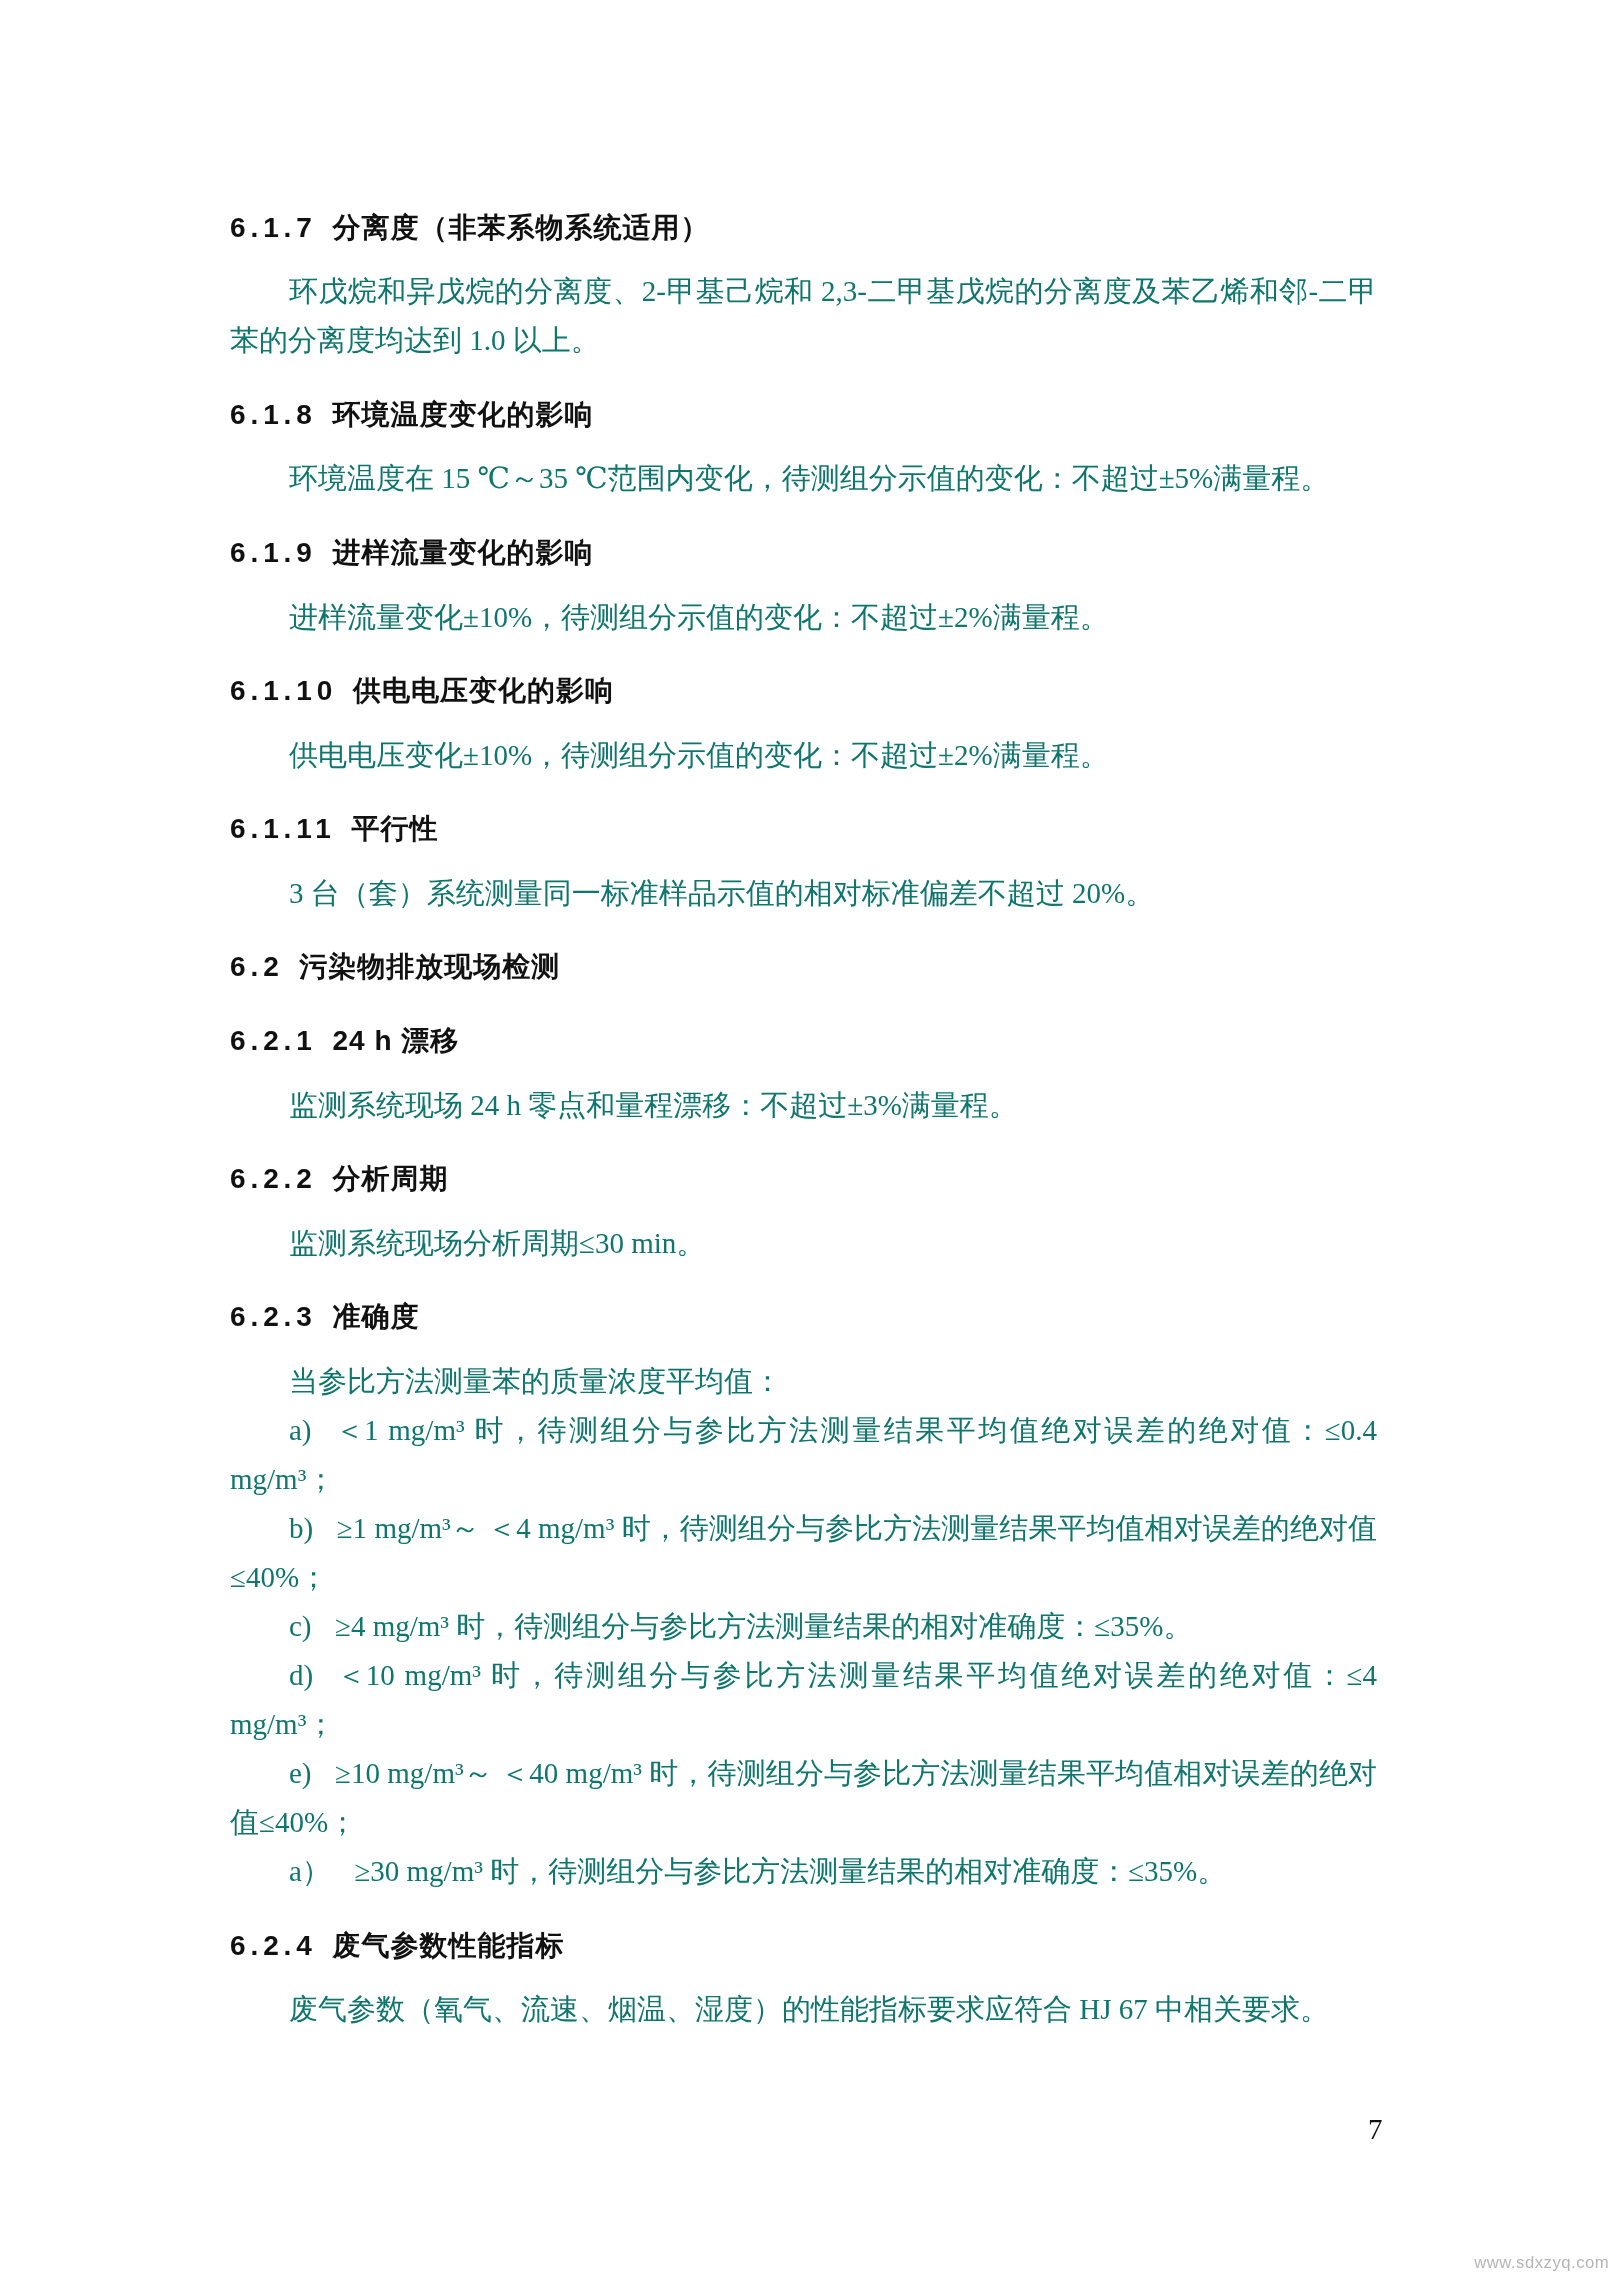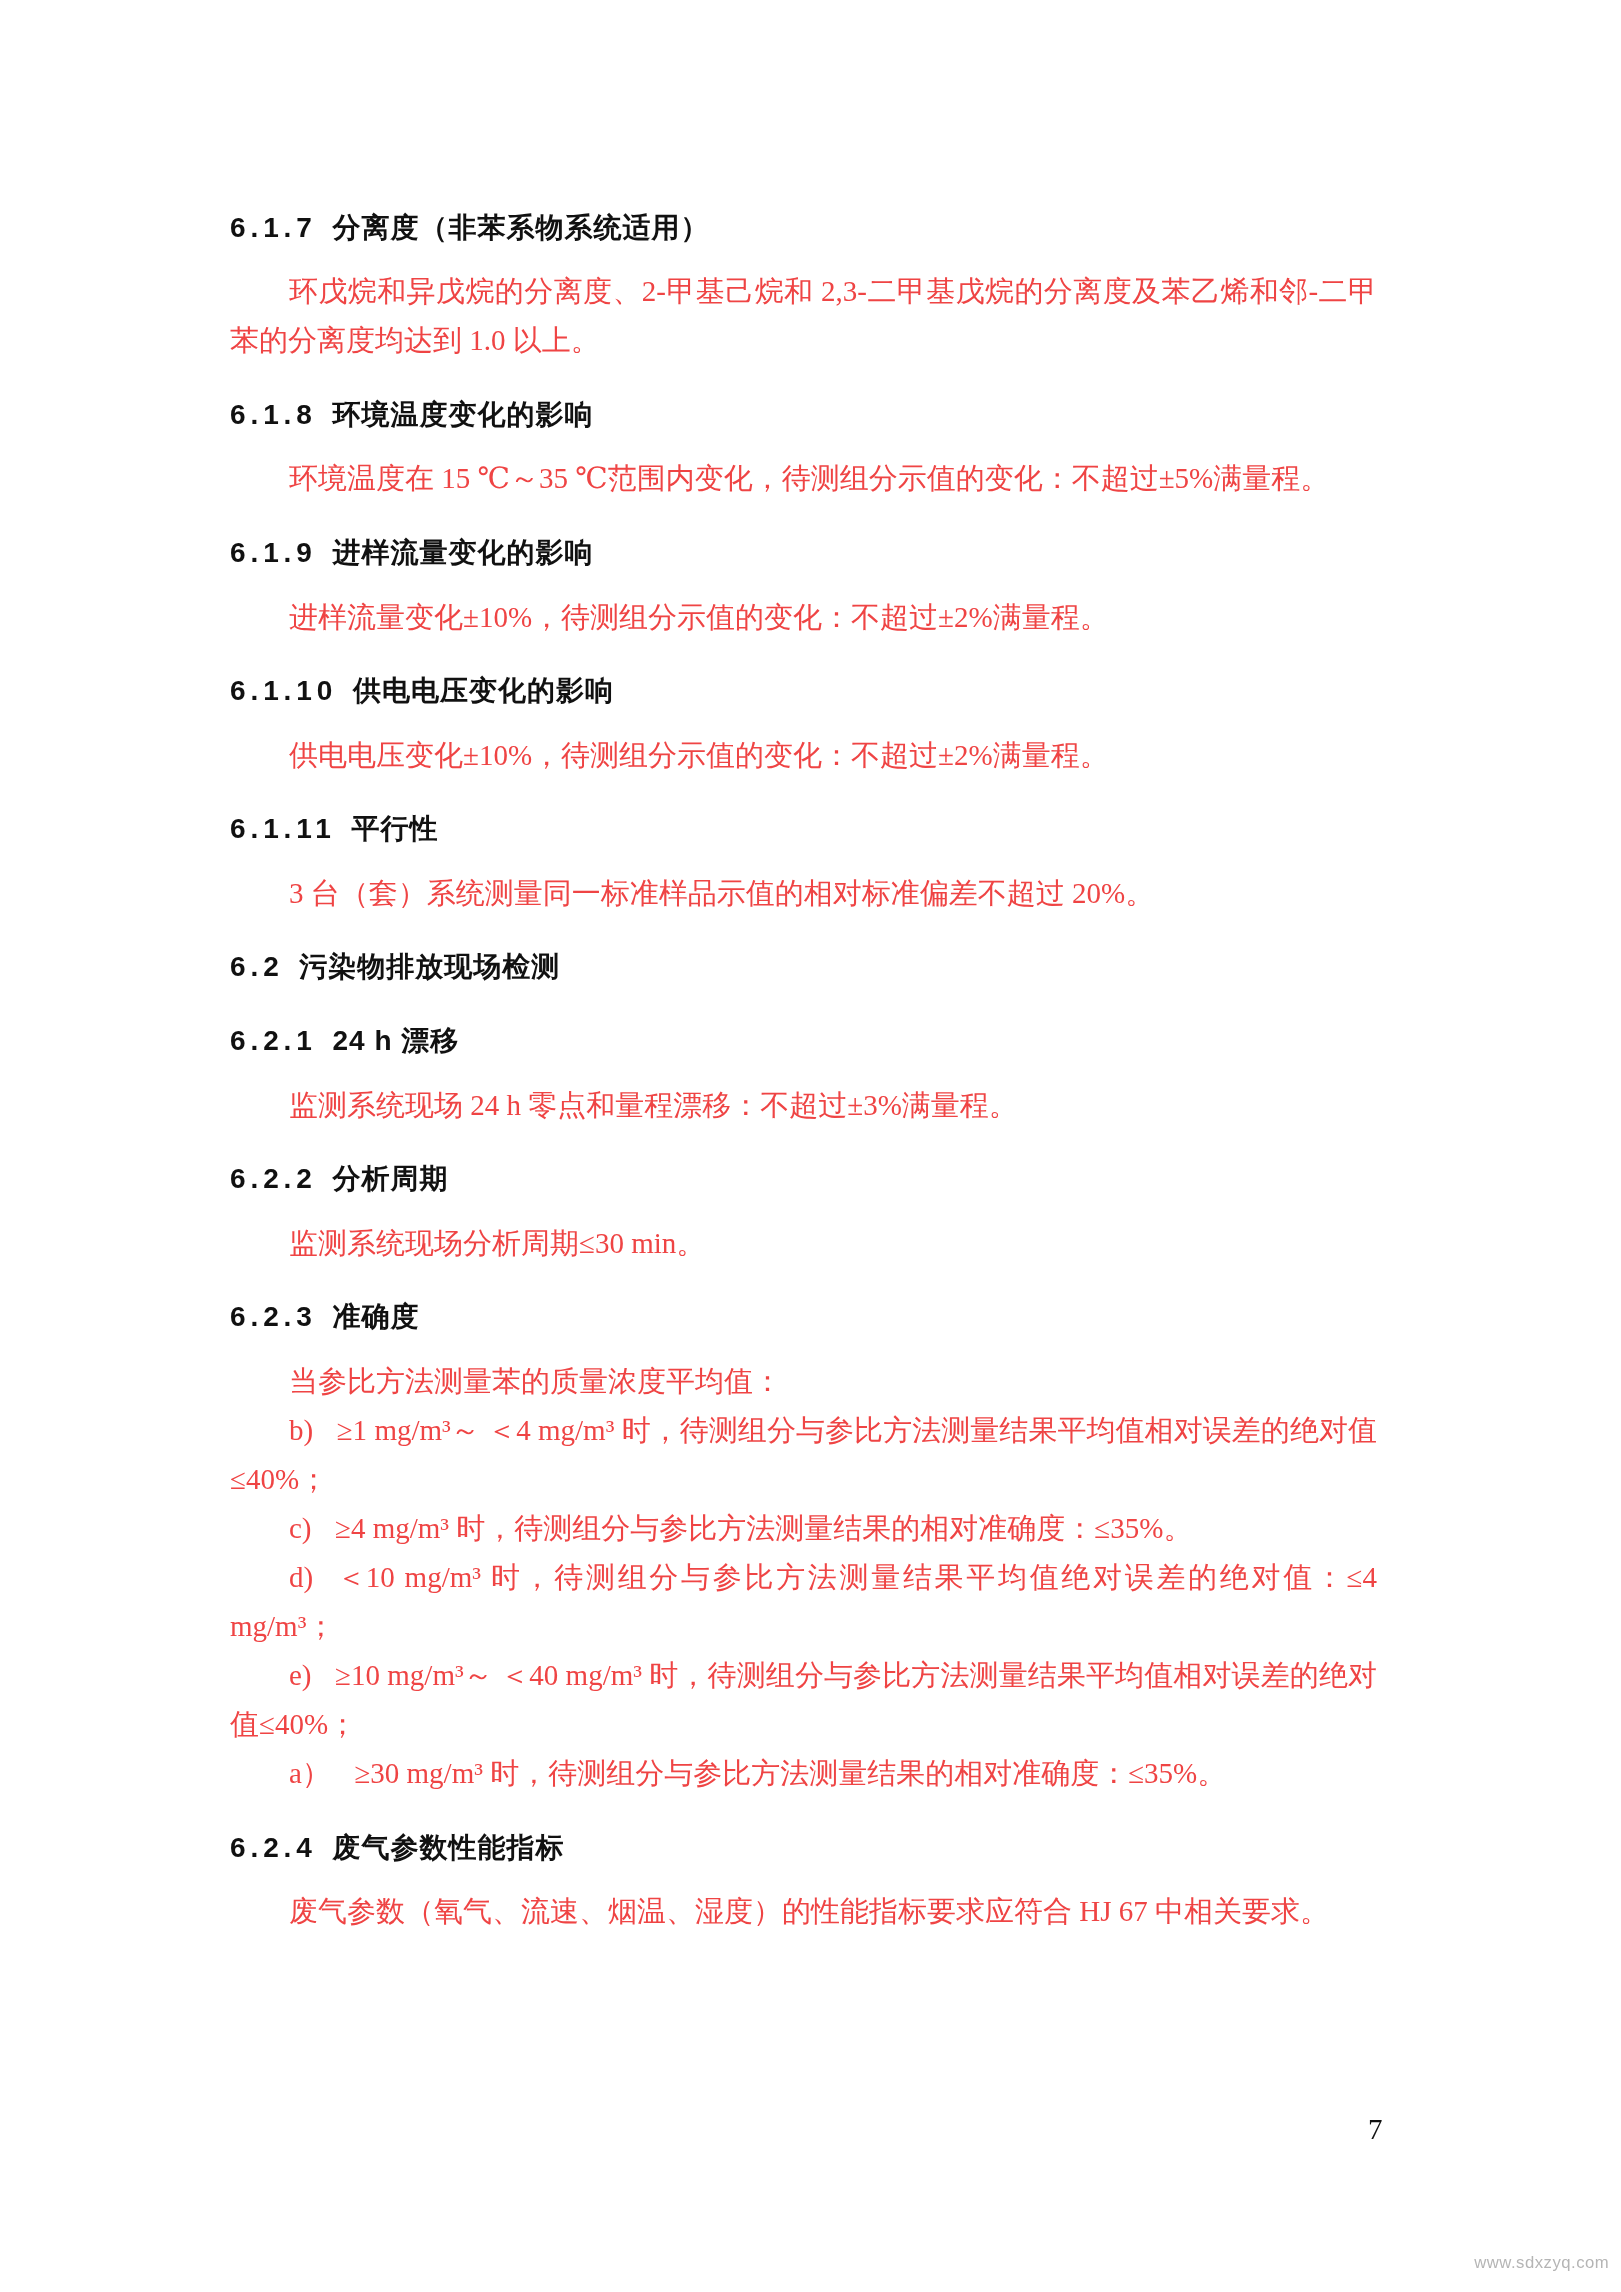--- a/index.html
+++ b/index.html
@@ -37,21 +37,21 @@
   .h .htitle {
     letter-spacing: 1px;
   }
   .para, .item {
     font-family: "Liberation Serif", "DejaVu Serif", serif;
     font-size: 29px;
     line-height: 49px;
     margin: 0;
     text-align: justify;
     text-indent: 59px;
-    color: #ef4444;
+    color: #0f766e;
   }
   .item .ilabel {
     margin-right: 23.5px;
   }
   .page-number {
     position: absolute;
     left: 1368px;
     top: 2105px;
     font-family: "Liberation Serif", "DejaVu Serif", serif;
     font-size: 29px;
@@ -94,20 +94,21 @@
 
     <div class="h"><span class="hnum">6.2.1</span><span class="htitle">24 h 漂移</span></div>
     <p class="para">监测系统现场 24 h 零点和量程漂移：不超过±3%满量程。</p>
 
     <div class="h"><span class="hnum">6.2.2</span><span class="htitle">分析周期</span></div>
     <p class="para">监测系统现场分析周期≤30 min。</p>
 
     <div class="h"><span class="hnum">6.2.3</span><span class="htitle">准确度</span></div>
     <p class="para">当参比方法测量苯的质量浓度平均值：</p>
 
+    <p class="item"><span class="ilabel">a)</span><span>＜1 mg/m³ 时，待测组分与参比方法测量结果平均值绝对误差的绝对值：≤0.4 mg/m³；</span></p>
     <p class="item"><span class="ilabel">b)</span><span>≥1 mg/m³～ ＜4 mg/m³ 时，待测组分与参比方法测量结果平均值相对误差的绝对值≤40%；</span></p>
     <p class="item"><span class="ilabel">c)</span><span>≥4 mg/m³ 时，待测组分与参比方法测量结果的相对准确度：≤35%。</span></p>
 
 
     <p class="item"><span class="ilabel">d)</span><span>＜10 mg/m³ 时，待测组分与参比方法测量结果平均值绝对误差的绝对值：≤4 mg/m³；</span></p>
     <p class="item"><span class="ilabel">e)</span><span>≥10 mg/m³～ ＜40 mg/m³ 时，待测组分与参比方法测量结果平均值相对误差的绝对值≤40%；</span></p>
     <p class="item"><span class="ilabel">a）</span><span>≥30 mg/m³ 时，待测组分与参比方法测量结果的相对准确度：≤35%。</span></p>
 
     <div class="h"><span class="hnum">6.2.4</span><span class="htitle">废气参数性能指标</span></div>
     <p class="para">废气参数（氧气、流速、烟温、湿度）的性能指标要求应符合 HJ 67 中相关要求。</p>

